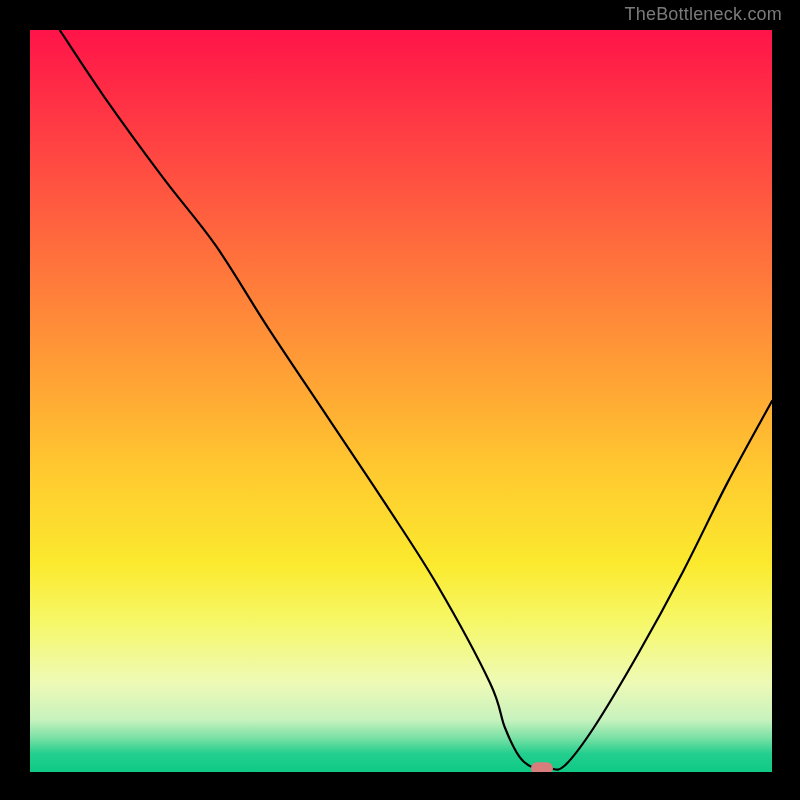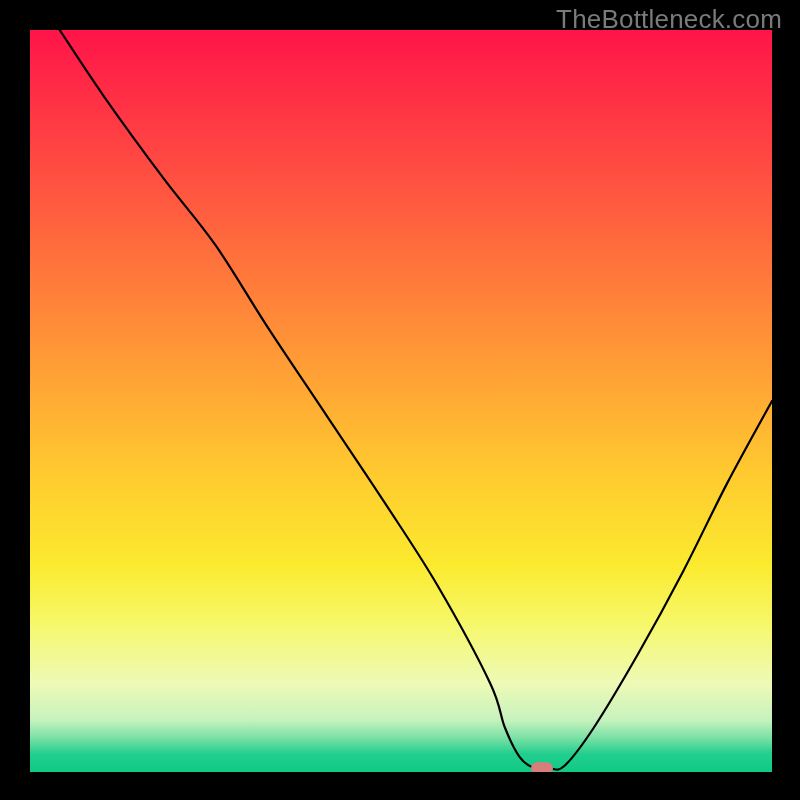--- a/index.html
+++ b/index.html
@@ -9,21 +9,21 @@
     height: 800px;
     background: #000;
     position: relative;
   }
   .watermark {
     position: absolute;
     top: 4px;
     right: 18px;
     color: #7a7a7a;
     font-family: Arial, Helvetica, sans-serif;
-    font-size: 26px;
+    font-size: 18px;
     font-weight: 500;
     letter-spacing: 0.2px;
     z-index: 5;
   }
   .plot {
     position: absolute;
     left: 30px;
     top: 30px;
     width: 742px;
     height: 742px;

